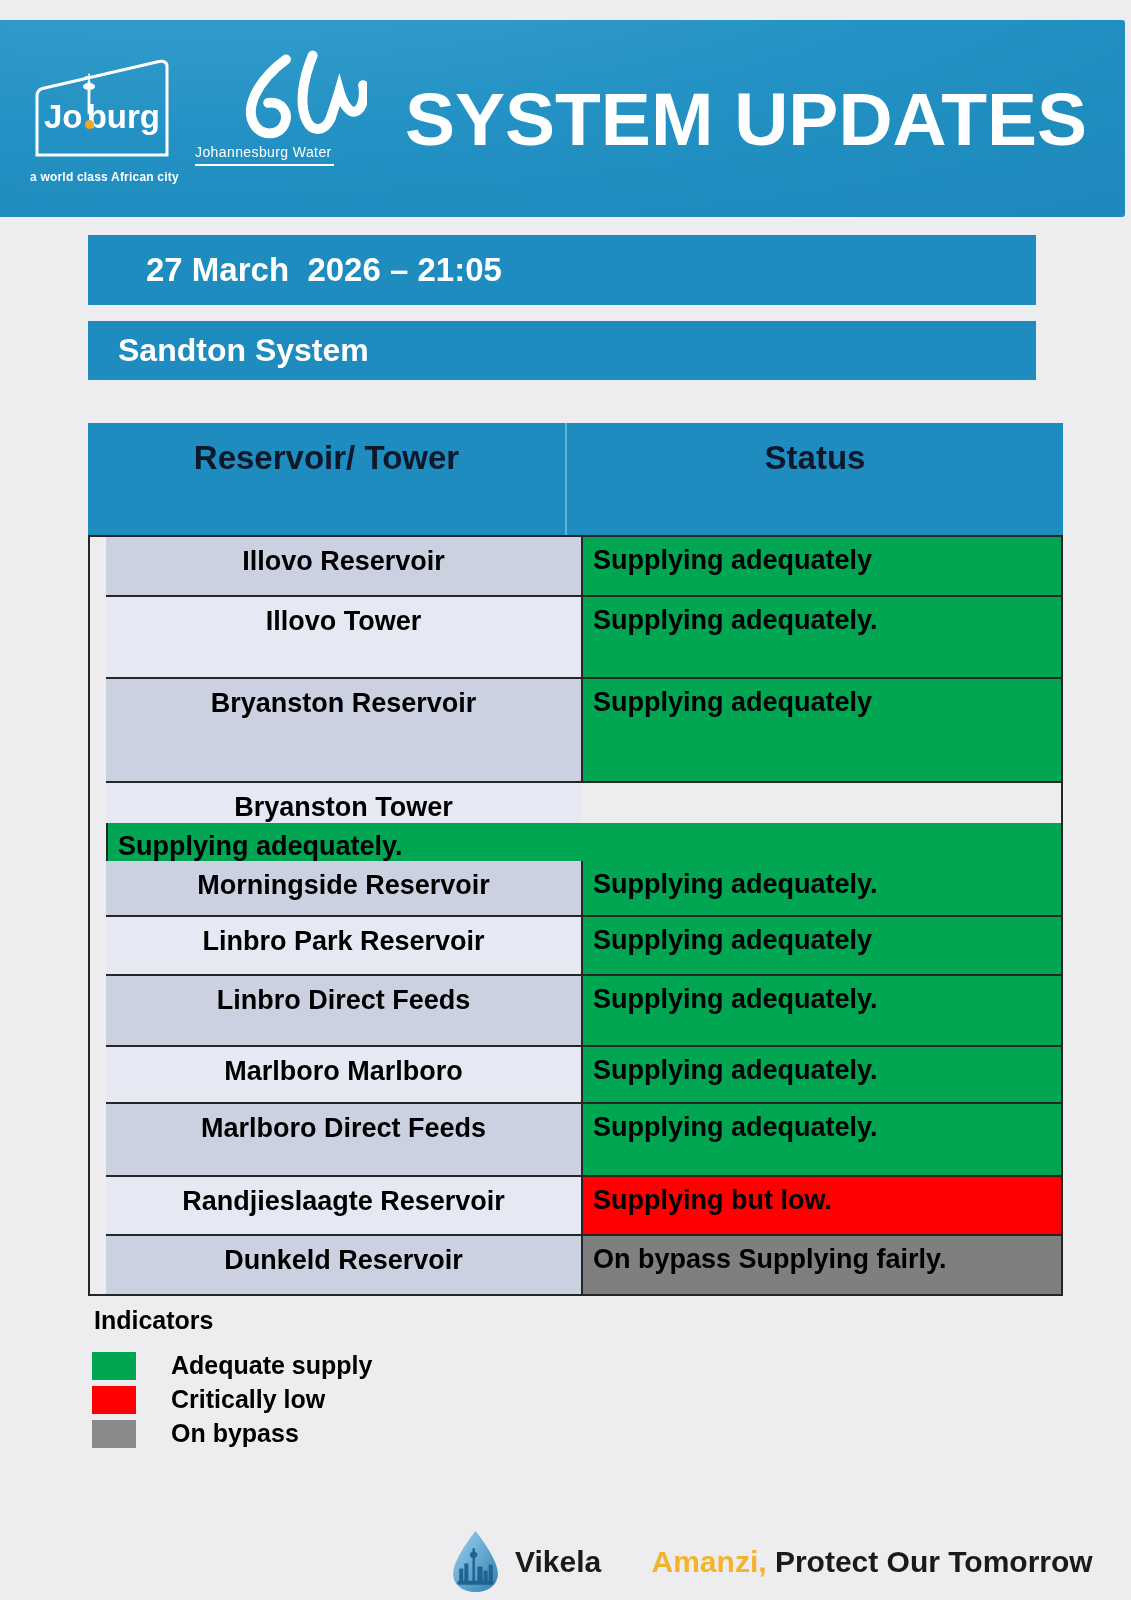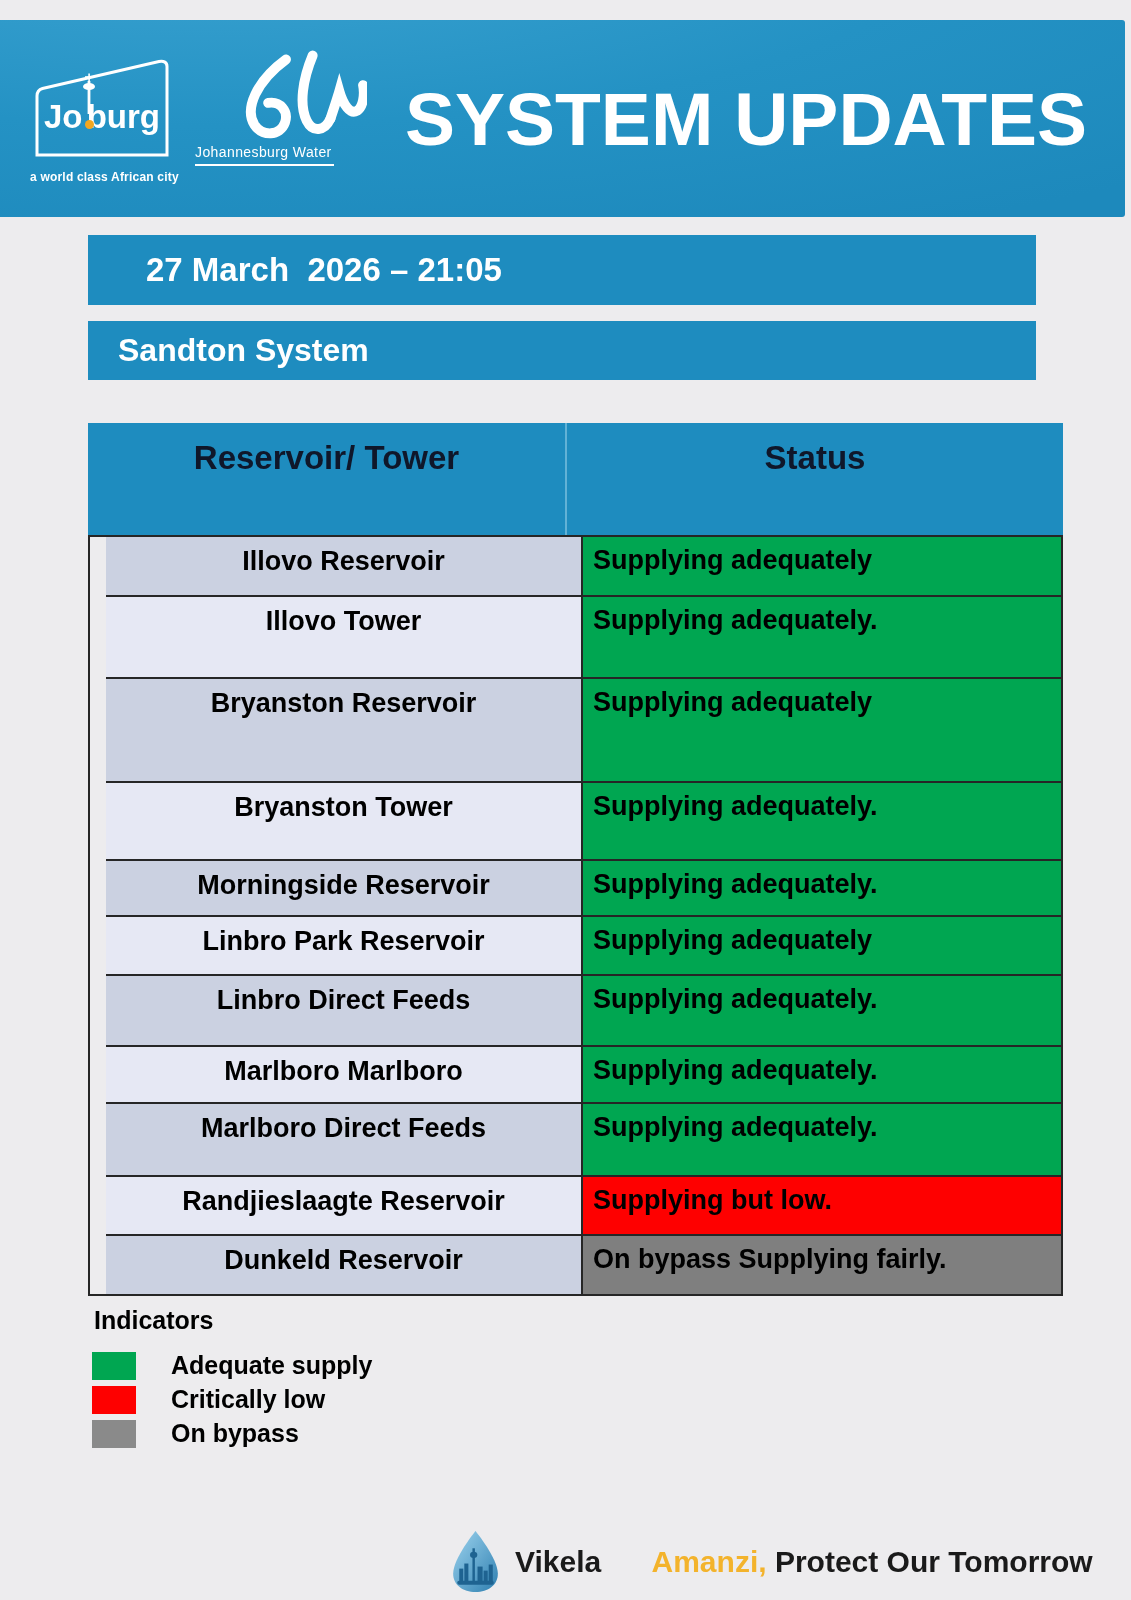--- a/index.html
+++ b/index.html
@@ -138,21 +138,21 @@
     <div class="cell-status" style="background: rgb(0, 166, 81);">Supplying adequately</div>
   </div>
         <div class="t-row" style="height: 82px;">
     <div class="cell-name shade-light">Illovo Tower</div>
     <div class="cell-status" style="background: rgb(0, 166, 81);">Supplying adequately.</div>
   </div>
         <div class="t-row" style="height: 104px;">
     <div class="cell-name shade-dark">Bryanston Reservoir</div>
     <div class="cell-status" style="background: rgb(0, 166, 81);">Supplying adequately</div>
   </div>
-        <div class="t-row" style="height: 78px;">
+        <div class="t-row" style="height: 78px; flex-direction: column;">
     <div class="cell-name shade-light">Bryanston Tower</div>
     <div class="cell-status" style="background: rgb(0, 166, 81);">Supplying adequately.</div>
   </div>
         <div class="t-row" style="height: 56px;">
     <div class="cell-name shade-dark">Morningside Reservoir</div>
     <div class="cell-status" style="background: rgb(0, 166, 81);">Supplying adequately.</div>
   </div>
         <div class="t-row" style="height: 59px;">
     <div class="cell-name shade-light">Linbro Park Reservoir</div>
     <div class="cell-status" style="background: rgb(0, 166, 81);">Supplying adequately</div>

